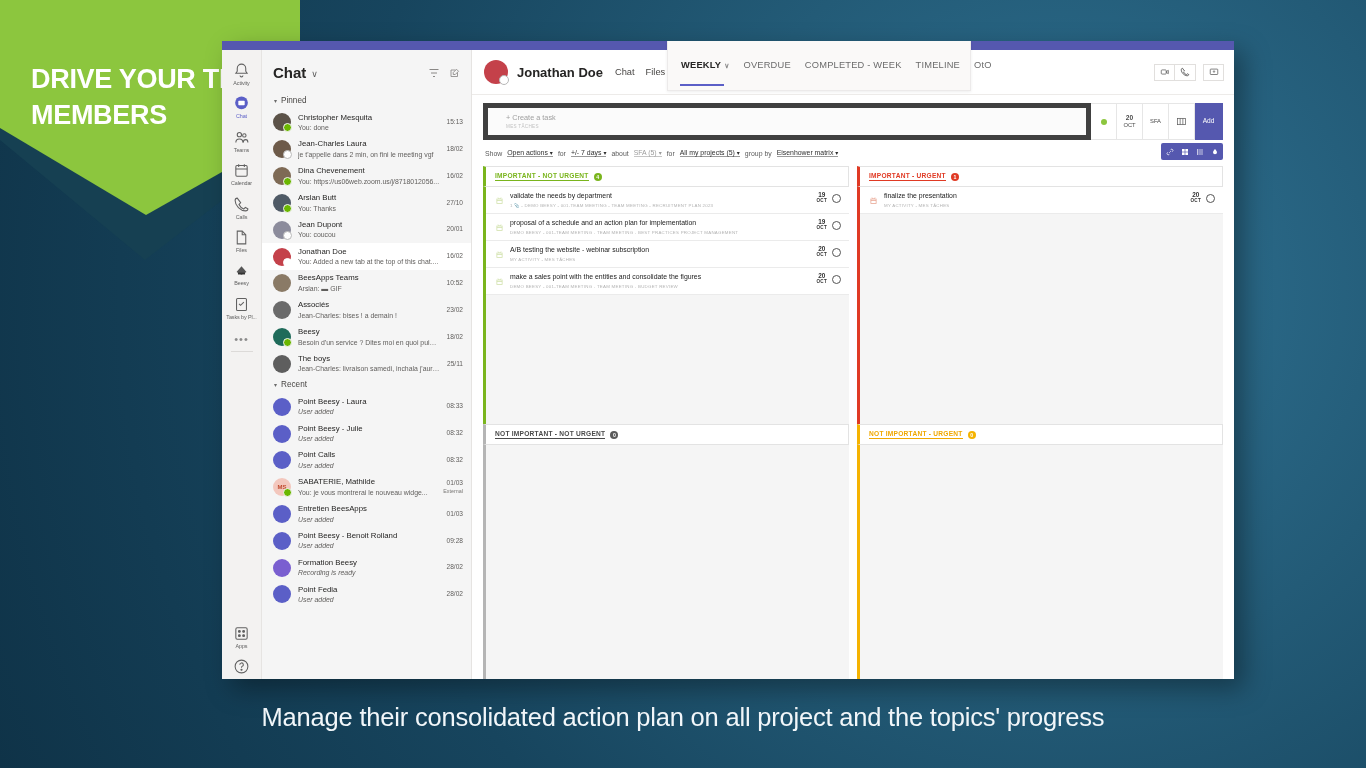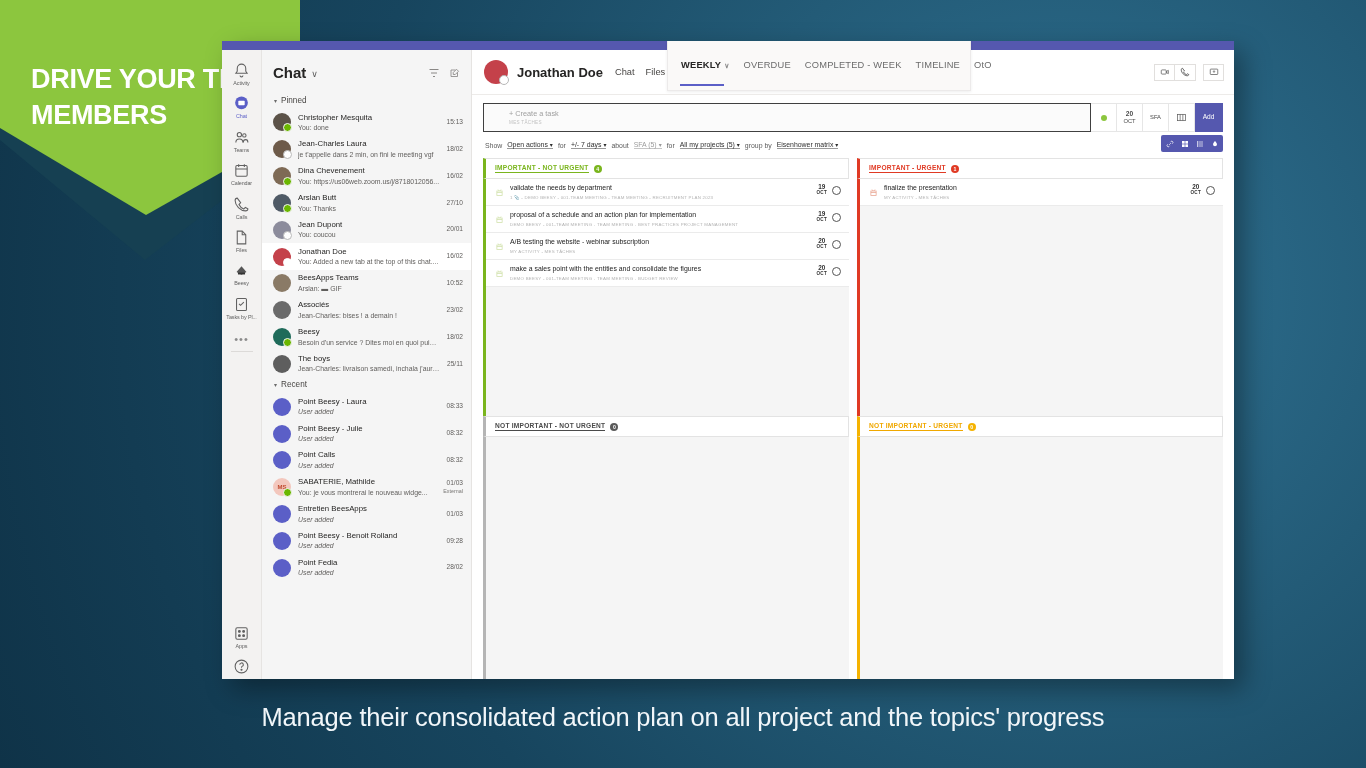--- a/index.html
+++ b/index.html
@@ -176,22 +176,22 @@
   .tab.active { color:#252423; font-weight:bold;}
   .tab.active::after{
     content:''; position:absolute; left:-1px; right:5px; bottom:-15px;
     height:2px; background:#5b5fc7;
   }
   .tab .tcaret{ font-size:7px; color:#8a8a8a; margin-left:3px;}
 
   
   .create-row { display:flex; align-items:stretch; padding: 8px 11px 0 11px; gap:0;}
   .create-box {
-    flex:1; border:1px solid #404040; background:#fbfbfb;
-    padding: 5px 25px 6px; min-height: 27px;
+    flex:1; border:5px solid #404040; background:#fbfbfb;
+    padding: 5px 18px 6px; min-height: 27px;
   }
   .cb-l1 { font-size:7.3px; color:#a0a0a0;}
   .cb-l2 { font-size:4.6px; color:#c2c2c2; margin-top:2px; letter-spacing:.3px;}
   .mini-btn {
     width: 26px; border:1px solid #e6e6e6; border-left:none;
     display:flex;flex-direction:column;align-items:center;justify-content:center;
     background:#fff; cursor:pointer; font-size:5.8px; color:#4a4a4a; line-height:1.05;
   }
   .mini-btn .d1{font-weight:bold;font-size:6.6px;}
   .mini-btn.add {
@@ -549,20 +549,30 @@
             <div class="avatar none" style="background: rgb(91, 95, 199);"></div>
             <div class="ctext">
               <div class="cname">Point Beesy - Benoit Rolland</div>
               <div class="cprev ital">User added</div>
             </div>
             <div class="cmeta">
               <div class="ctime">09:28</div>
             </div>
           </div>
           <div class="chat-row">
+            <div class="avatar none" style="background: rgb(122, 95, 208);"></div>
+            <div class="ctext">
+              <div class="cname">Formation Beesy</div>
+              <div class="cprev ital">Recording is ready</div>
+            </div>
+            <div class="cmeta">
+              <div class="ctime">28/02</div>
+            </div>
+          </div>
+          <div class="chat-row">
             <div class="avatar none" style="background: rgb(91, 95, 199);"></div>
             <div class="ctext">
               <div class="cname">Point Fedia</div>
               <div class="cprev ital">User added</div>
             </div>
             <div class="cmeta">
               <div class="ctime">28/02</div>
             </div>
           </div>
         </div>

